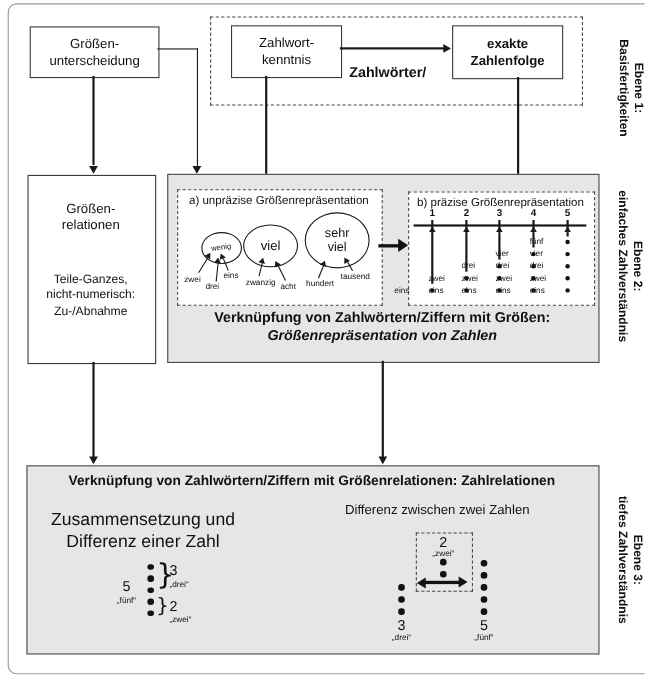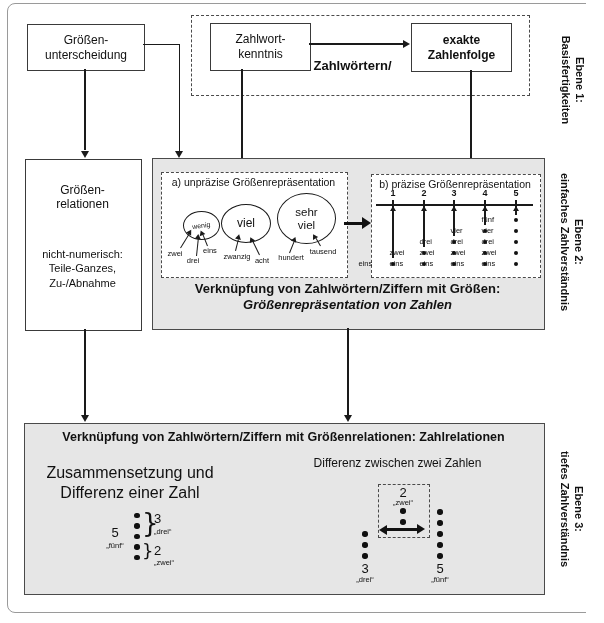--- a/index.html
+++ b/index.html
@@ -61,21 +61,21 @@
 
   <div class="box" style="left:411px;top:23px;width:99px;height:47px;font-weight:bold;">
     <span>exakte</span>
     <span>Zahlenfolge</span>
   </div>
 
   <div class="hl" style="left:309px;top:43.3px;width:95px;"></div>
   <div class="trr" style="left:403px;top:39.8px;"></div>
 
   <div class="txt b" style="left:240px;top:59px;width:225px;font-size:13px;line-height:1.15;">
-    <span style="display:block;">Zahlwörtern/</span>
+    <span style="display:block;">Zahlwörter/</span>
   </div>
 
   <div class="rot" style="left:573px;top:80px;">
     <span style="display:block;">Ebene 1:</span>
     <span style="display:block;">Basisfertigkeiten</span>
   </div>
 
   <div class="vl" style="left:84.3px;top:69px;height:81px;"></div>
   <div class="td" style="left:80.5px;top:151px;"></div>
 
@@ -88,22 +88,22 @@
 
   <div class="vl" style="left:470.3px;top:70px;height:97px;"></div>
   <div class="td" style="left:466.5px;top:165px;"></div>
 
   <div class="box" style="left:25px;top:159px;width:115px;height:170px;"></div>
   <div class="txt" style="left:25px;top:183px;width:115px;font-size:12px;">
     <span style="display:block;">Größen-</span>
     <span style="display:block;">relationen</span>
   </div>
   <div class="txt" style="left:25px;top:247px;width:115px;font-size:11px;line-height:1.3;">
+    <span style="display:block;">Teile-Ganzes,</span>
     <span style="display:block;">nicht-numerisch:</span>
-    <span style="display:block;">Teile-Ganzes,</span>
     <span style="display:block;">Zu-/Abnahme</span>
   </div>
 
   <div class="gbox" style="left:152px;top:158px;width:391px;height:170px;"></div>
 
   <div class="dashed" style="left:161px;top:172px;width:185px;height:104px;background:#fff;"></div>
   <div class="txt" style="left:163px;top:176px;width:181px;font-size:10.5px;">a) unpräzise Größenrepräsentation</div>
 
   <div class="ell" style="left:183px;top:211px;width:35px;height:27px;font-size:7px;">
     <span style="transform:rotate(-8deg);">wenig</span>

